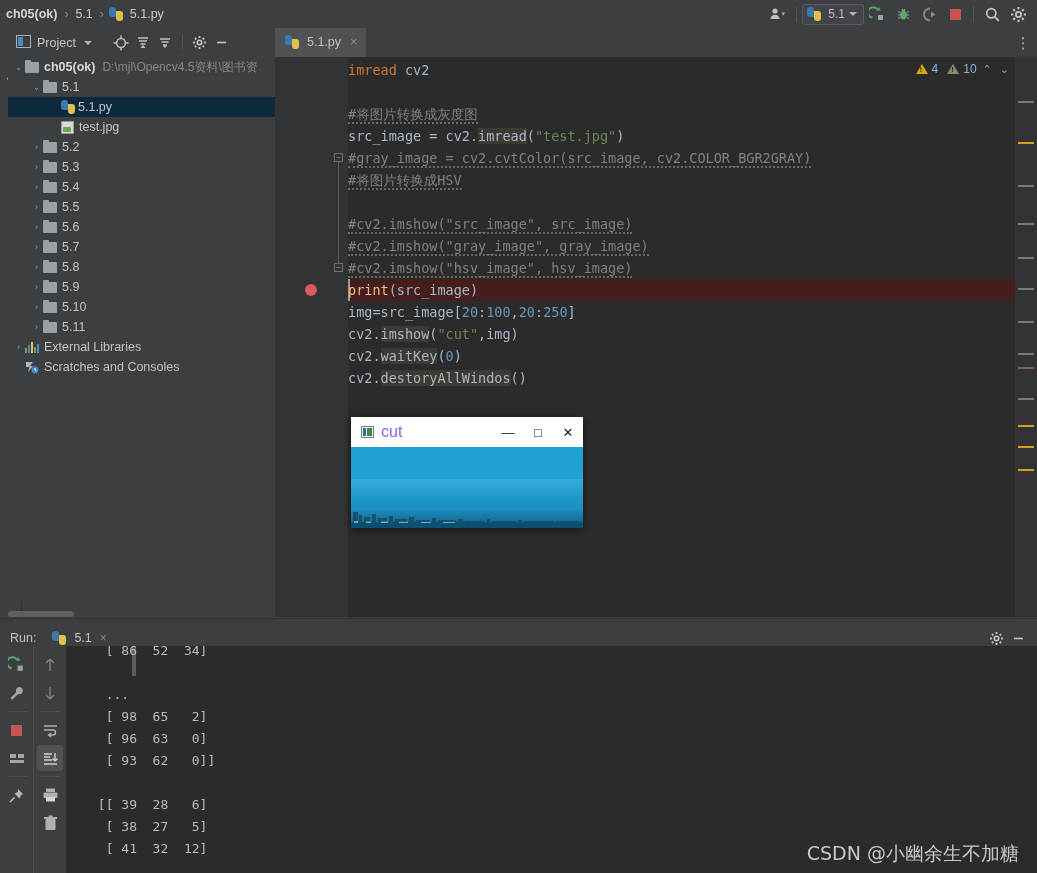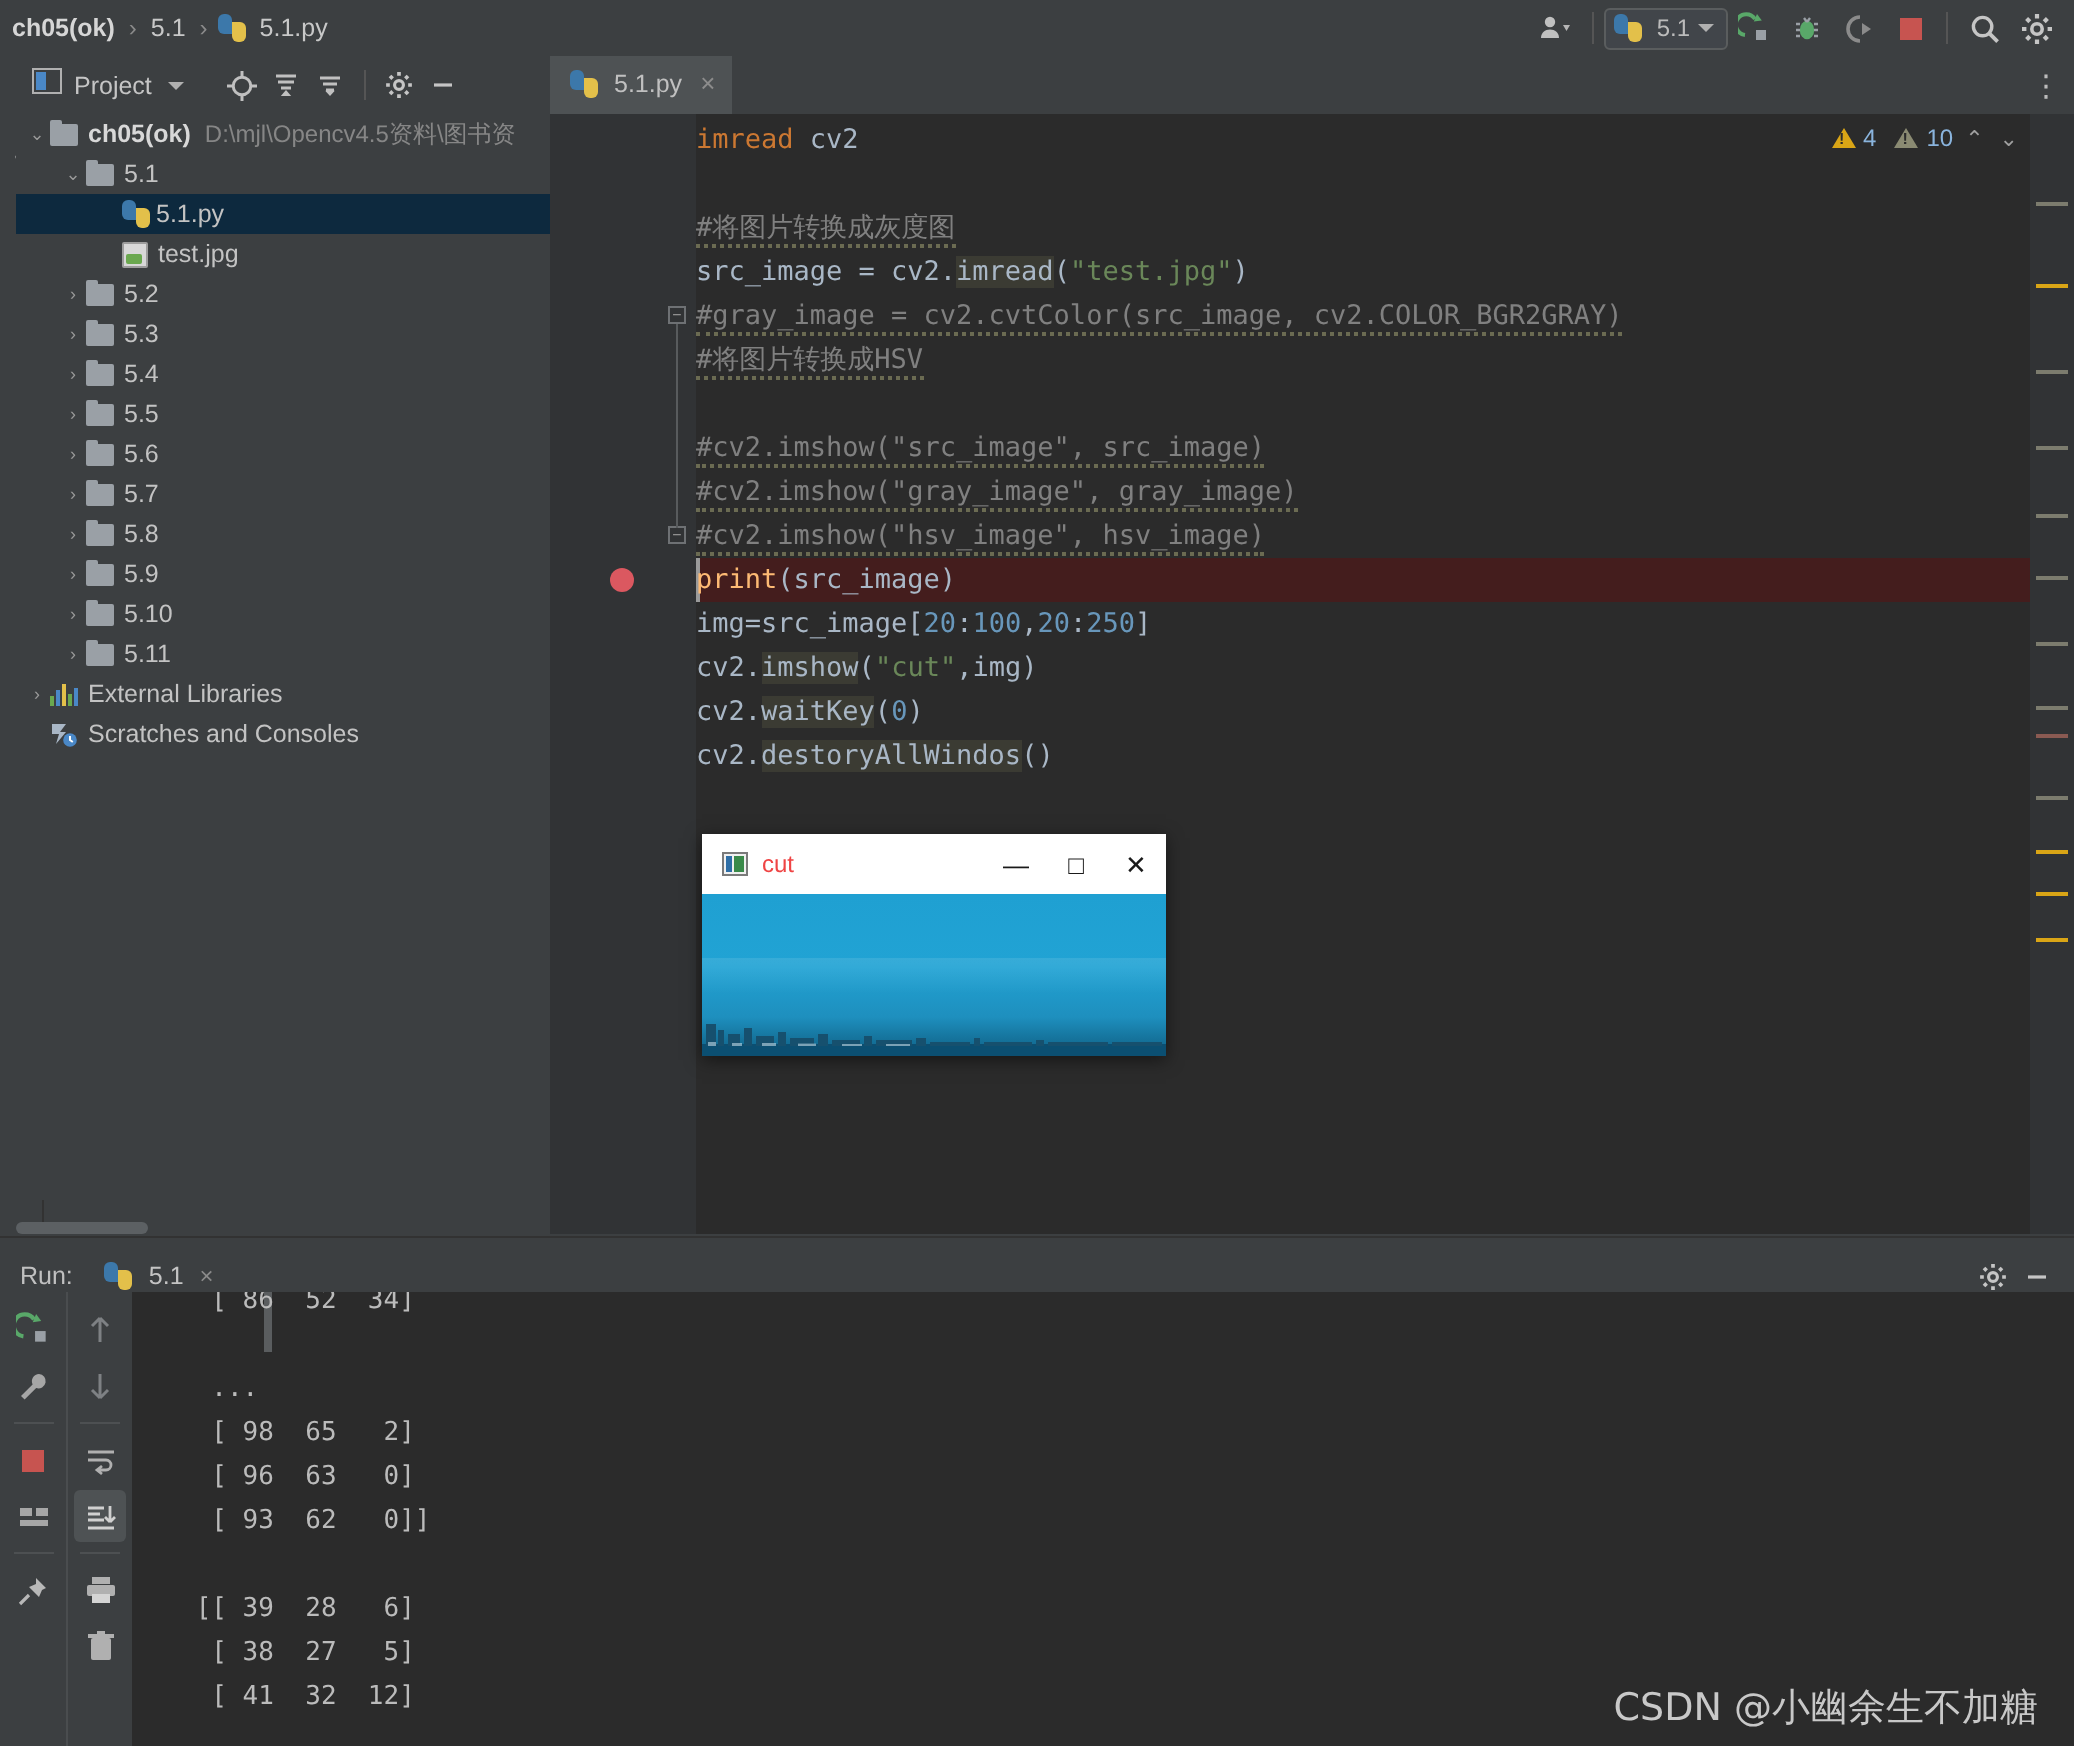--- a/index.html
+++ b/index.html
@@ -209,21 +209,21 @@
   .cvicon {
     width: 13px; height: 12px; background: #f0f0f0; border: 1px solid #7a7a7a;
     position: relative; flex: 0 0 13px;
   }
   .cvicon::before {
     content: ""; position: absolute; left: 1px; top: 1px; width: 3px; height: 8px; background: #2e6ea6;
   }
   .cvicon::after {
     content: ""; position: absolute; left: 5px; top: 1px; width: 5px; height: 8px; background: #3a8a4a;
   }
-  .cvtitle { font-size: 12px; color: #ef4444; }
+  .cvtitle { font-size: 16px; color: #8b5cf6; }
   .cvbtns { margin-left: auto; display: flex; align-items: center; height: 30px; }
   .cvb {
     width: 30px; height: 30px; display: flex; align-items: center; justify-content: center;
     color: #1a1a1a; font-size: 13px;
   }
   .cvcanvas {
     height: 81px; position: relative; overflow: hidden;
     background: linear-gradient(180deg,#1fa0d2 0%, #21a3d4 45%, #1e8fbe 76%, #16769f 88%, #0f5f86 100%);
   }
   .sky-haze {

